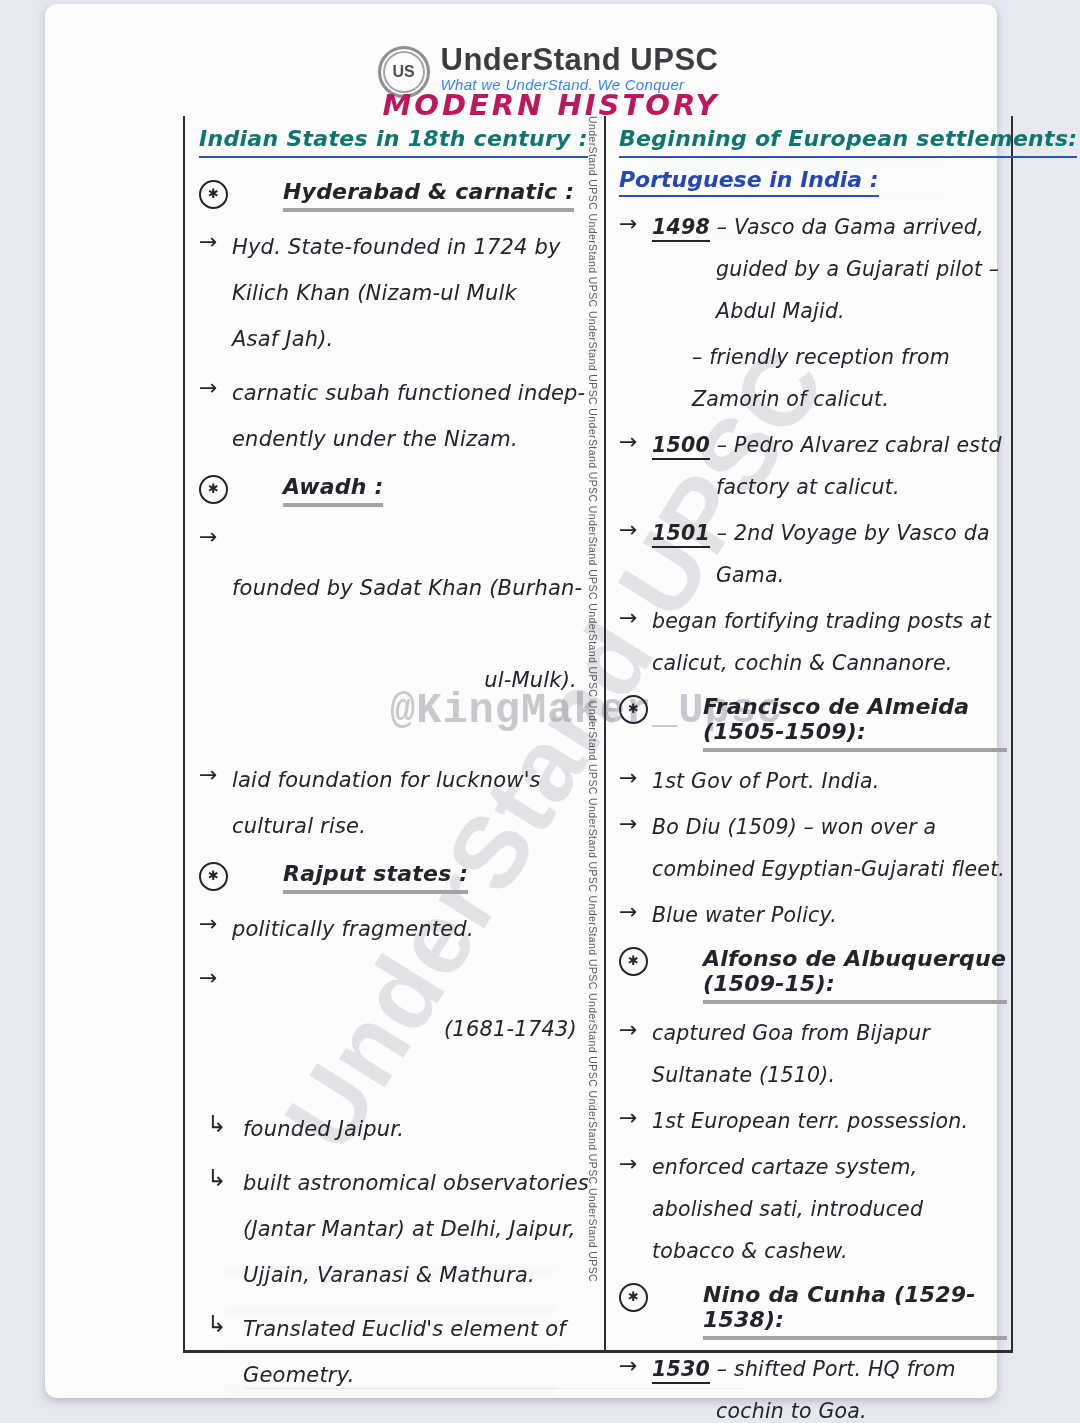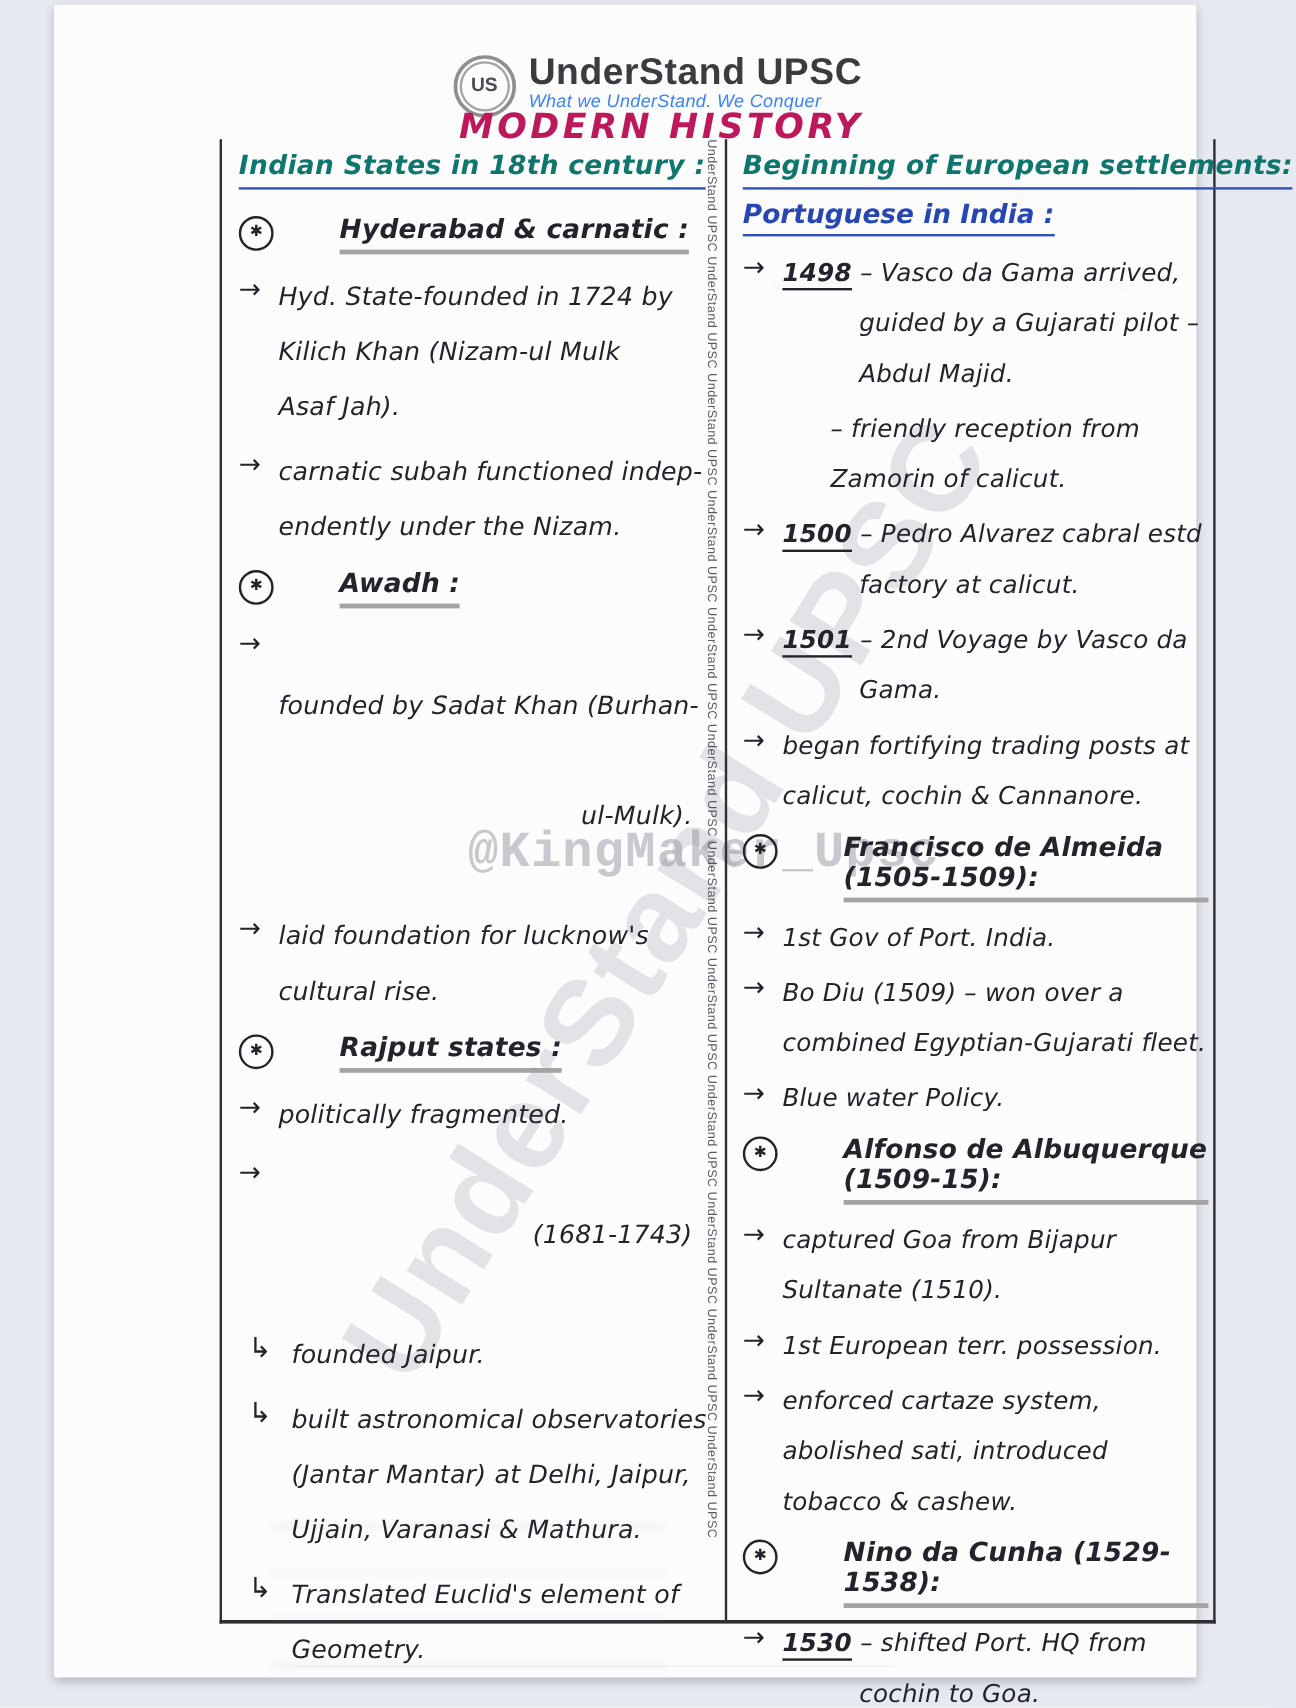--- a/index.html
+++ b/index.html
@@ -3,21 +3,21 @@
 <meta charset="utf-8">
 <style>
   html,body{margin:0;padding:0;}
   body{
     width:1080px;height:1423px;position:relative;overflow:hidden;
     background:#e7e9f0;
     font-family:"DejaVu Sans", sans-serif;
   }
   .paper{
     position:absolute;left:45px;top:4px;width:952px;height:1394px;
-    background:#fcfcfd;border-radius:2px;
+    background:#fcfcfd;border-radius:12px;
     box-shadow:0 3px 8px rgba(40,45,60,0.25);
   }
   
   .brand-wrap{position:absolute;top:40px;left:0;width:100%;display:flex;justify-content:center;transform:translateX(27px);}
   .brand{display:flex;align-items:flex-start;gap:11px;}
   .logo-circle{
     width:46px;height:46px;border-radius:50%;flex:none;margin-top:2px;
     border:3px solid #8f8f92;box-shadow:inset 0 0 0 2px #ffffff, inset 0 0 0 4px #a5a5a8;
     display:flex;align-items:center;justify-content:center;
     color:#4c4c52;font-weight:bold;font-size:16px;font-family:"Liberation Sans",sans-serif;

